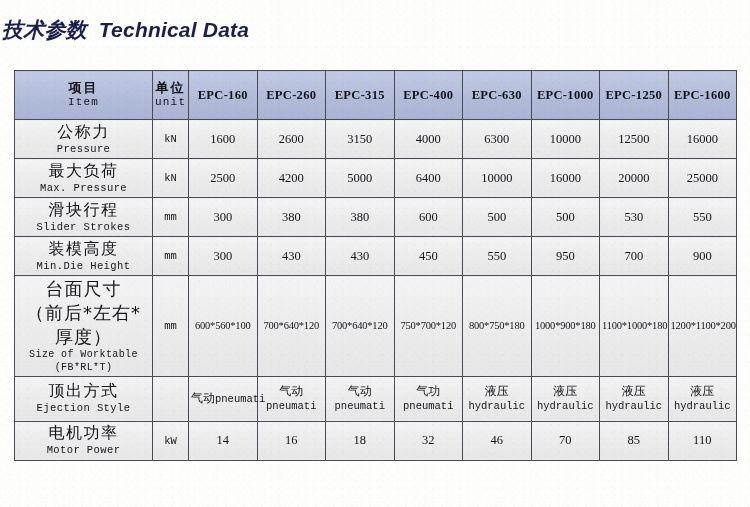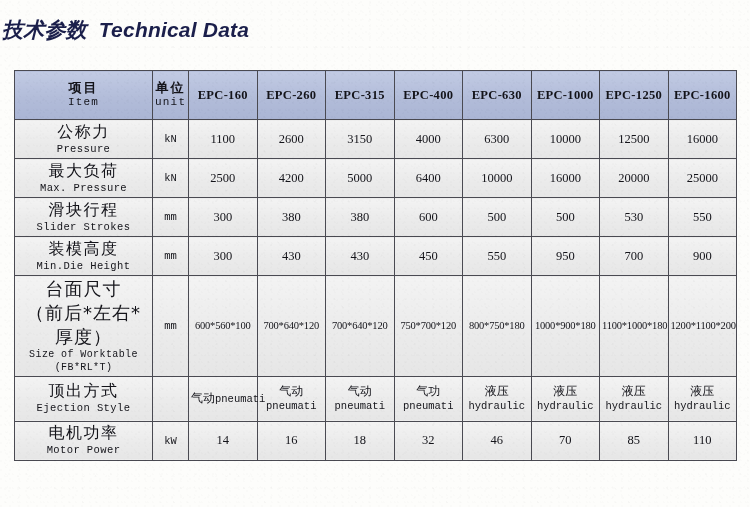--- a/index.html
+++ b/index.html
@@ -234,21 +234,21 @@
       </tr>
     </thead>
     <tbody>
 
       <tr class="r-tall">
         <td class="item-cell">
           <span class="it-cn">公称力</span>
           <span class="it-en">Pressure</span>
         </td>
         <td class="unit-cell">kN</td>
-        <td class="val-cell">1100</td>
+        <td class="val-cell">1600</td>
         <td class="val-cell">2600</td>
         <td class="val-cell">3150</td>
         <td class="val-cell">4000</td>
         <td class="val-cell">6300</td>
         <td class="val-cell">10000</td>
         <td class="val-cell">12500</td>
         <td class="val-cell">16000</td>
       </tr>
 
       <tr class="r-tall">

